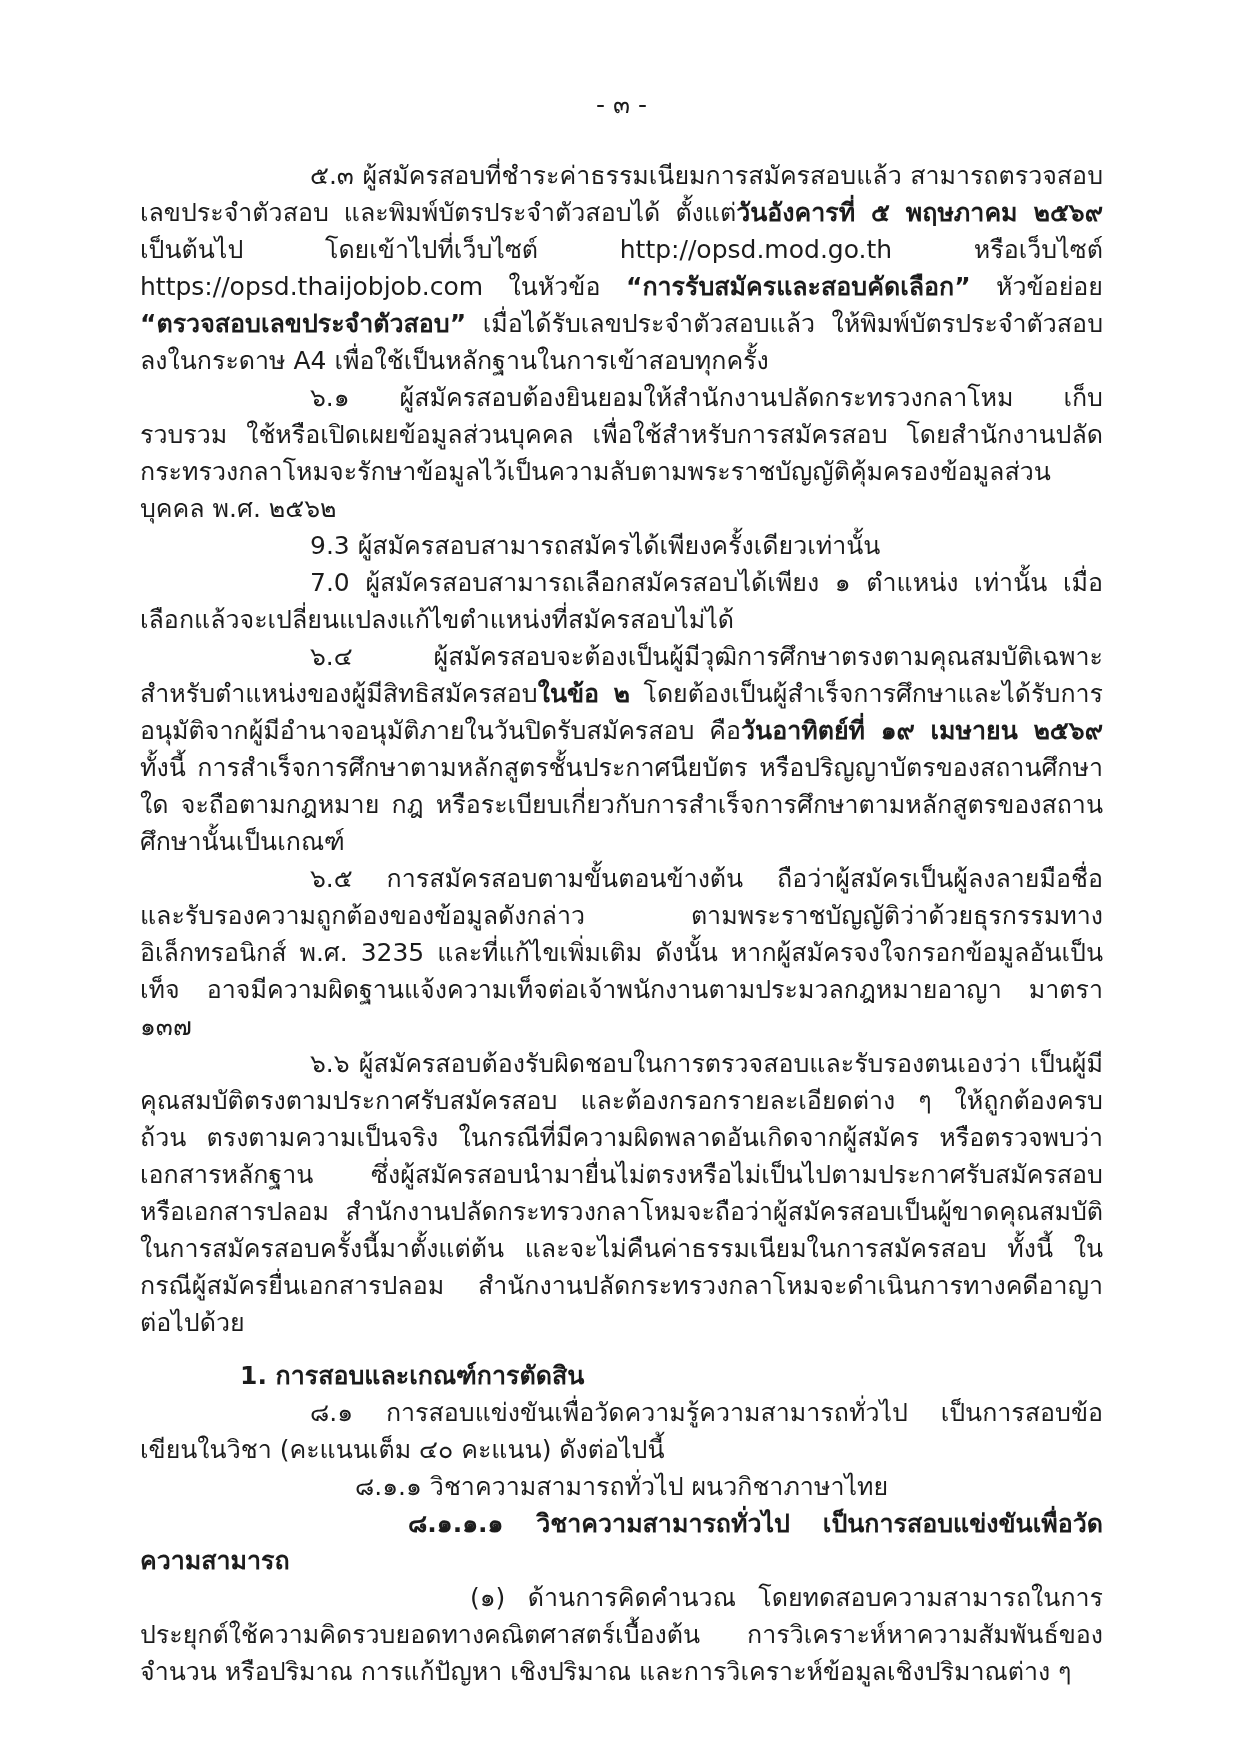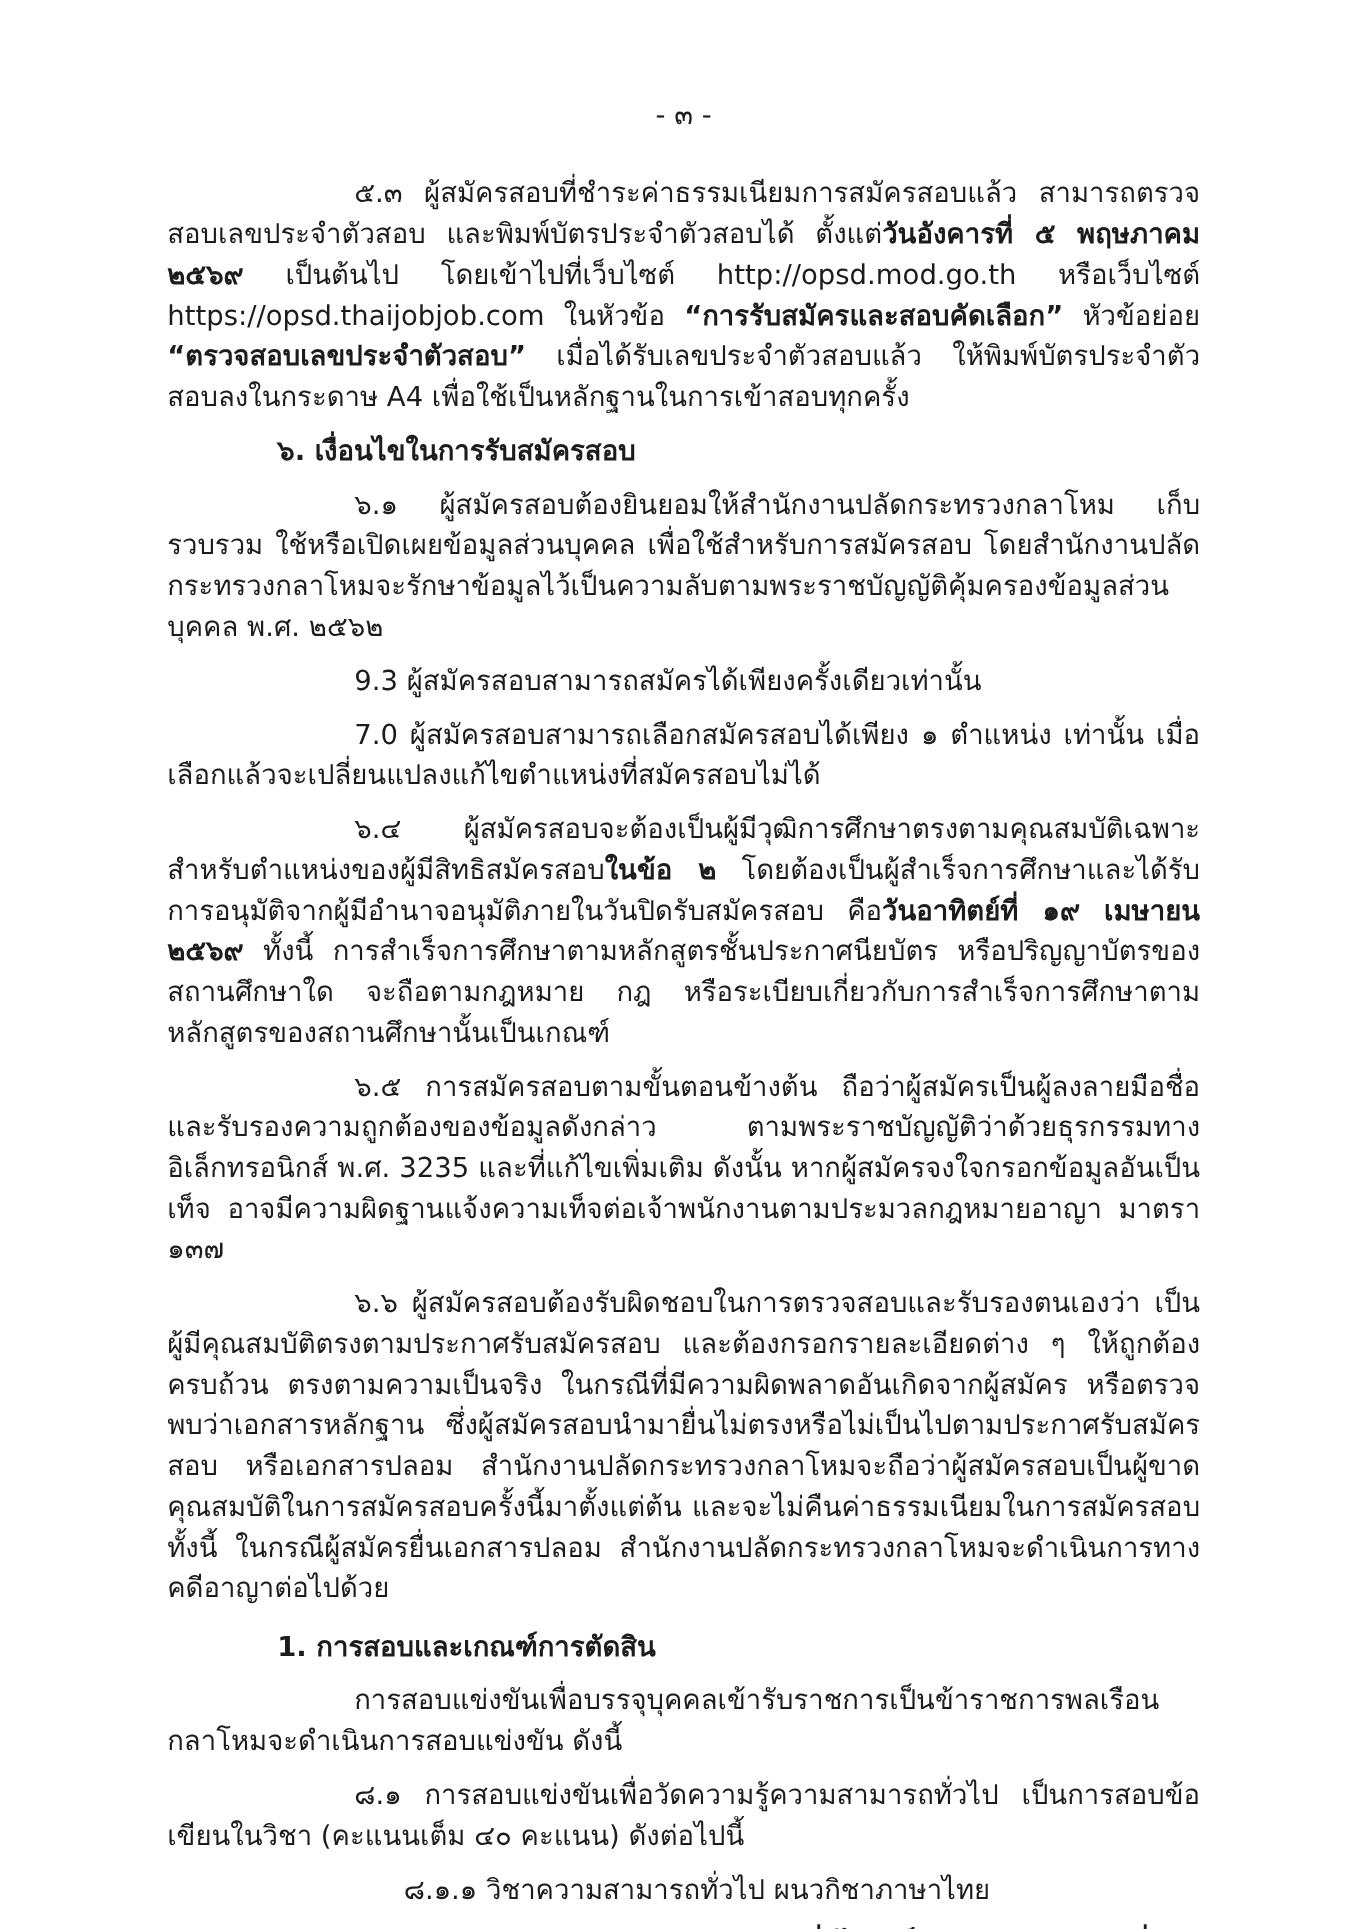--- a/index.html
+++ b/index.html
@@ -10,49 +10,47 @@
     margin: 0 auto;
     background: #ffffff;
     box-sizing: border-box;
     padding: 86px 138px 0 140px;
     font-family: "DejaVu Sans", "Liberation Sans", sans-serif;
     color: #1c1c1c;
     font-size: 25px;
     line-height: 37px;
   }
   .page-number { text-align: center; margin: 0 0 34px 0; }
-  p { margin: 12px; text-align: justify; }
+  p { margin: 0; text-align: justify; }
   .b { font-weight: bold; }
   .indent-body  { text-indent: 170px; }
   .indent-head  { text-indent: 100px; }
   .indent-l2    { text-indent: 215px; }
   .indent-l3    { text-indent: 268px; font-weight: bold; }
   .indent-l4    { text-indent: 330px; }
   .heading { font-weight: bold; }
   .sp-before { margin-top: 16px; }
 </style>
 </head>
 <body>
 
 <div class="page">
   <div class="page-number">- ๓ -</div>
 
   <p class="indent-body"><span>๕.๓ ผู้สมัครสอบที่ชำระค่าธรรมเนียมการสมัครสอบแล้ว สามารถตรวจสอบเลขประจำตัวสอบ และพิมพ์บัตรประจำตัวสอบได้ ตั้งแต่</span><span class="b">วันอังคารที่ ๕ พฤษภาคม ๒๕๖๙</span><span> เป็นต้นไป โดยเข้าไปที่เว็บไซต์ http://opsd.mod.go.th หรือเว็บไซต์ https://opsd.thaijobjob.com ในหัวข้อ </span><span class="b">“การรับสมัครและสอบคัดเลือก”</span><span> หัวข้อย่อย </span><span class="b">“ตรวจสอบเลขประจำตัวสอบ”</span><span> เมื่อได้รับเลขประจำตัวสอบแล้ว ให้พิมพ์บัตรประจำตัวสอบลงในกระดาษ A4 เพื่อใช้เป็นหลักฐานในการเข้าสอบทุกครั้ง</span></p>
 
-  <p class="heading indent-head"><span class="b">๖. เงื่อนไขในการรับสมัครสอบ</span></p>
 
   <p class="indent-body"><span>๖.๑ ผู้สมัครสอบต้องยินยอมให้สำนักงานปลัดกระทรวงกลาโหม เก็บรวบรวม ใช้หรือเปิดเผยข้อมูลส่วนบุคคล เพื่อใช้สำหรับการสมัครสอบ โดยสำนักงานปลัดกระทรวงกลาโหมจะรักษาข้อมูลไว้เป็นความลับตามพระราชบัญญัติคุ้มครองข้อมูลส่วนบุคคล พ.ศ. ๒๕๖๒</span></p>
   <p class="indent-body"><span>9.3 ผู้สมัครสอบสามารถสมัครได้เพียงครั้งเดียวเท่านั้น</span></p>
   <p class="indent-body"><span>7.0 ผู้สมัครสอบสามารถเลือกสมัครสอบได้เพียง ๑ ตำแหน่ง เท่านั้น เมื่อเลือกแล้วจะเปลี่ยนแปลงแก้ไขตำแหน่งที่สมัครสอบไม่ได้</span></p>
   <p class="indent-body"><span>๖.๔ ผู้สมัครสอบจะต้องเป็นผู้มีวุฒิการศึกษาตรงตามคุณสมบัติเฉพาะสำหรับตำแหน่งของผู้มีสิทธิสมัครสอบ</span><span class="b">ในข้อ ๒</span><span> โดยต้องเป็นผู้สำเร็จการศึกษาและได้รับการอนุมัติจากผู้มีอำนาจอนุมัติภายในวันปิดรับสมัครสอบ คือ</span><span class="b">วันอาทิตย์ที่ ๑๙ เมษายน ๒๕๖๙</span><span> ทั้งนี้ การสำเร็จการศึกษาตามหลักสูตรชั้นประกาศนียบัตร หรือปริญญาบัตรของสถานศึกษาใด จะถือตามกฎหมาย กฎ หรือระเบียบเกี่ยวกับการสำเร็จการศึกษาตามหลักสูตรของสถานศึกษานั้นเป็นเกณฑ์</span></p>
   <p class="indent-body"><span>๖.๕ การสมัครสอบตามขั้นตอนข้างต้น ถือว่าผู้สมัครเป็นผู้ลงลายมือชื่อ และรับรองความถูกต้องของข้อมูลดังกล่าว ตามพระราชบัญญัติว่าด้วยธุรกรรมทางอิเล็กทรอนิกส์ พ.ศ. 3235 และที่แก้ไขเพิ่มเติม ดังนั้น หากผู้สมัครจงใจกรอกข้อมูลอันเป็นเท็จ อาจมีความผิดฐานแจ้งความเท็จต่อเจ้าพนักงานตามประมวลกฎหมายอาญา มาตรา ๑๓๗</span></p>
   <p class="indent-body"><span>๖.๖ ผู้สมัครสอบต้องรับผิดชอบในการตรวจสอบและรับรองตนเองว่า เป็นผู้มีคุณสมบัติตรงตามประกาศรับสมัครสอบ และต้องกรอกรายละเอียดต่าง ๆ ให้ถูกต้องครบถ้วน ตรงตามความเป็นจริง ในกรณีที่มีความผิดพลาดอันเกิดจากผู้สมัคร หรือตรวจพบว่าเอกสารหลักฐาน ซึ่งผู้สมัครสอบนำมายื่นไม่ตรงหรือไม่เป็นไปตามประกาศรับสมัครสอบ หรือเอกสารปลอม สำนักงานปลัดกระทรวงกลาโหมจะถือว่าผู้สมัครสอบเป็นผู้ขาดคุณสมบัติในการสมัครสอบครั้งนี้มาตั้งแต่ต้น และจะไม่คืนค่าธรรมเนียมในการสมัครสอบ ทั้งนี้ ในกรณีผู้สมัครยื่นเอกสารปลอม สำนักงานปลัดกระทรวงกลาโหมจะดำเนินการทางคดีอาญาต่อไปด้วย</span></p>
 
 
   <p class="heading indent-head sp-before"><span class="b">1. การสอบและเกณฑ์การตัดสิน</span></p>
 
-  <p class="indent-body"><span>การสอบแข่งขันเพื่อบรรจุบุคคลเข้ารับราชการเป็นข้าราชการพลเรือนกลาโหมจะดำเนินการสอบแข่งขัน ดังนี้</span></p>
   <p class="indent-body"><span>๘.๑ การสอบแข่งขันเพื่อวัดความรู้ความสามารถทั่วไป เป็นการสอบข้อเขียนในวิชา (คะแนนเต็ม ๔๐ คะแนน) ดังต่อไปนี้</span></p>
   <p class="indent-l2"><span>๘.๑.๑ วิชาความสามารถทั่วไป ผนวกิชาภาษาไทย</span></p>
   <p class="indent-l3"><span>๘.๑.๑.๑ วิชาความสามารถทั่วไป เป็นการสอบแข่งขันเพื่อวัดความสามารถ</span></p>
   <p class="indent-l4"><span>(๑) ด้านการคิดคำนวณ โดยทดสอบความสามารถในการประยุกต์ใช้ความคิดรวบยอดทางคณิตศาสตร์เบื้องต้น การวิเคราะห์หาความสัมพันธ์ของจำนวน หรือปริมาณ การแก้ปัญหา เชิงปริมาณ และการวิเคราะห์ข้อมูลเชิงปริมาณต่าง ๆ</span></p>
 
 </div>
 
 </body></html>

